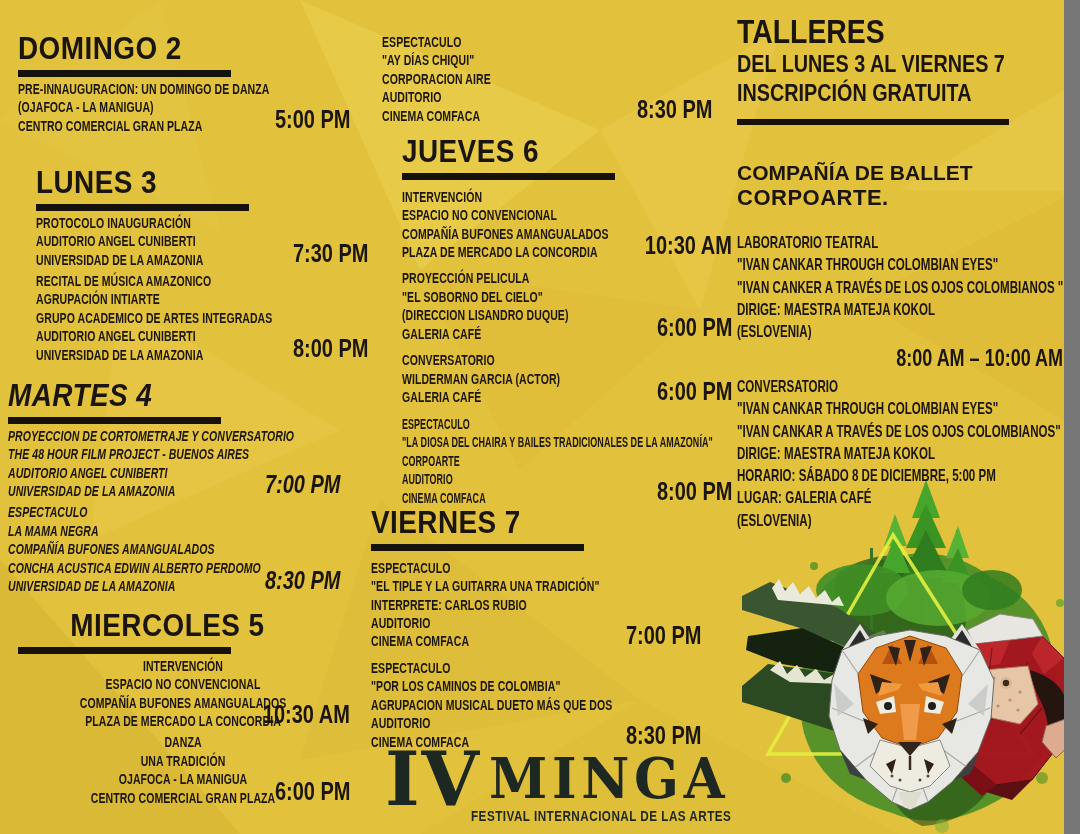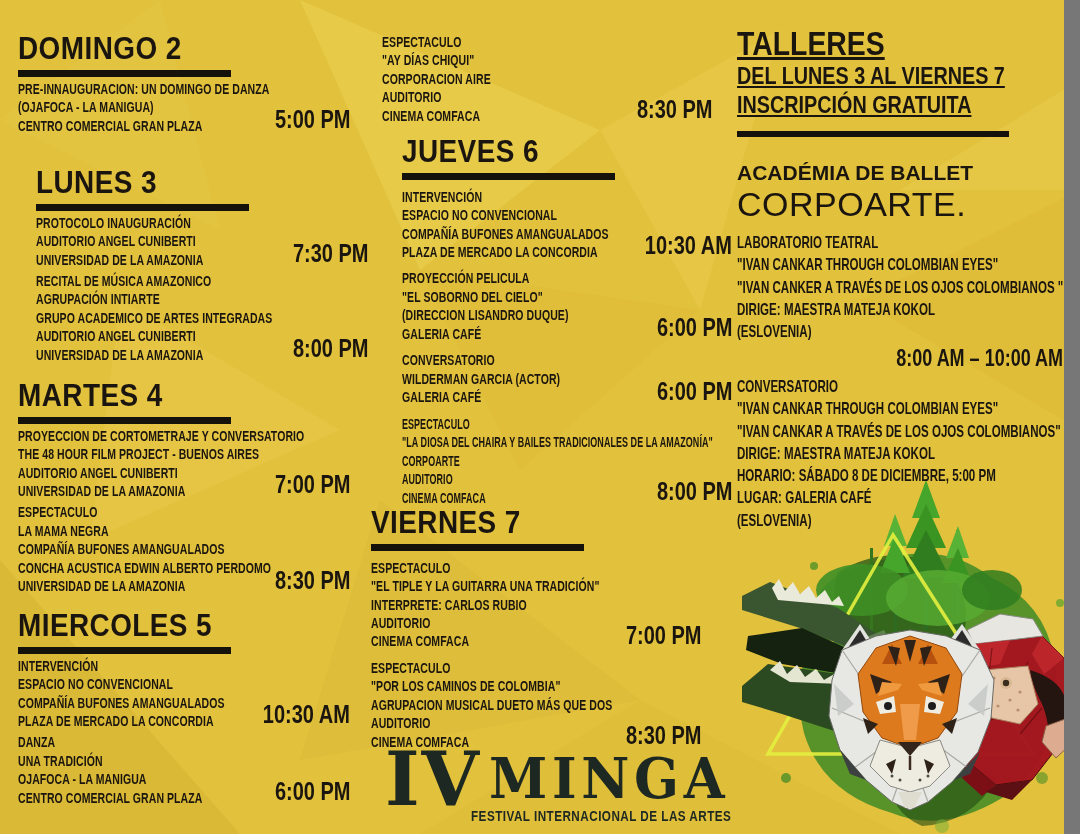--- a/index.html
+++ b/index.html
@@ -14,39 +14,39 @@
   .rule{height:7px;background:#15110b;width:213px;margin-top:5px;}
   .event{position:relative;margin-top:3px;}
   .lines{font-weight:700;font-size:14px;line-height:1.32;letter-spacing:.1px;width:440px;transform:scaleX(.75);transform-origin:0 0;}
   .xl .lines{width:520px;transform:scaleX(.64);}
   .time{position:absolute;right:0;bottom:1px;font-weight:700;font-size:25px;white-space:nowrap;transform:scaleX(.8);transform-origin:100% 50%;}
   .t-wrap{width:380px;transform:scaleX(.86);transform-origin:0 0;}
   .t-title{font-weight:700;font-size:33px;line-height:1.1;white-space:nowrap;}
   .t-sub{font-weight:700;font-size:23px;line-height:1.26;white-space:nowrap;}
   .t-rule{height:6px;width:272px;background:#15110b;margin-top:11px;}
   .a-line1{font-weight:700;font-size:21px;line-height:1.2;white-space:nowrap;}
-  .a-line2{font-weight:400;font-size:34px;line-height:1.15;letter-spacing:.5px;white-space:nowrap;}
+  .a-line2{font-weight:700;font-size:22px;line-height:1.15;letter-spacing:.5px;white-space:nowrap;}
   .rblock{width:480px;transform:scaleX(.68);transform-origin:0 0;font-weight:700;font-size:17px;line-height:1.31;}
   .rblock div{white-space:nowrap;}
   .labtime{width:326px;text-align:right;font-weight:700;font-size:24px;white-space:nowrap;transform:scaleX(.75);transform-origin:100% 0;}
   .logo{position:absolute;left:385px;top:748px;width:360px;color:var(--logo-ink);z-index:3;}
   .logo-row{display:flex;align-items:flex-start;}
   .logo-iv{font-family:"DejaVu Serif",serif;font-weight:700;font-size:74px;line-height:.85;letter-spacing:2px;}
   .logo-minga{font-family:"DejaVu Serif",serif;font-weight:700;font-size:56px;line-height:.95;letter-spacing:5px;margin-left:8px;margin-top:4px;transform:scaleX(.94);transform-origin:0 0;white-space:nowrap;}
   .logo-tag{font-weight:700;font-size:15px;letter-spacing:.6px;margin-left:86px;margin-top:-4px;white-space:nowrap;transform:scaleX(.78);transform-origin:0 0;}
   
   #sec-domingo{left:18px;top:33px;width:332px;}
   #sec-lunes{left:36px;top:167px;width:332px;}
-  #sec-martes{left:18px;top:380px;width:332px;}
-  #sec-miercoles{left:18px;top:610px;width:332px;}
+  #sec-martes{left:8px;top:380px;width:332px;font-style:italic;}
+  #sec-miercoles{left:18px;top:610px;width:332px;text-align:center;}
   #ev-lead{left:382px;top:33px;width:330px;}
   #sec-jueves{left:402px;top:136px;width:330px;}
   #sec-viernes{left:371px;top:507px;width:330px;}
   #sec-jueves .event,#sec-viernes .event{margin-top:8px;}
-  #blk-talleres{left:737px;top:26px;width:326px;text-decoration:underline;}
+  #blk-talleres{left:737px;top:14px;width:326px;}
   #blk-academia{left:737px;top:160px;width:326px;}
   #blk-lab{left:737px;top:232px;}
   #blk-labtime{left:737px;top:344px;}
   #blk-conv{left:737px;top:376px;}
 </style>
 </head>
 <body>
 
 <div class="poster">
 
@@ -331,21 +331,21 @@
   <div class="blk" id="blk-talleres">
     <div class="t-wrap">
       <div class="t-title">TALLERES</div>
       <div class="t-sub">DEL LUNES 3 AL VIERNES 7</div>
       <div class="t-sub">INSCRIPCIÓN GRATUITA</div>
     </div>
     <div class="t-rule"></div>
   </div>
 
   <div class="blk" id="blk-academia">
-    <div class="a-line1">ACADÉMIA DE BALLET</div>
+    <div class="a-line1">COMPAÑÍA DE BALLET</div>
     <div class="a-line2">CORPOARTE.</div>
   </div>
 
   <div class="blk rblock" id="blk-lab">
       <div>LABORATORIO TEATRAL</div>
       <div>"IVAN CANKAR THROUGH COLOMBIAN EYES"</div>
       <div>"IVAN CANKER A TRAVÉS DE LOS OJOS COLOMBIANOS "</div>
       <div>DIRIGE: MAESTRA MATEJA KOKOL</div>
       <div>(ESLOVENIA)</div>
     </div>

